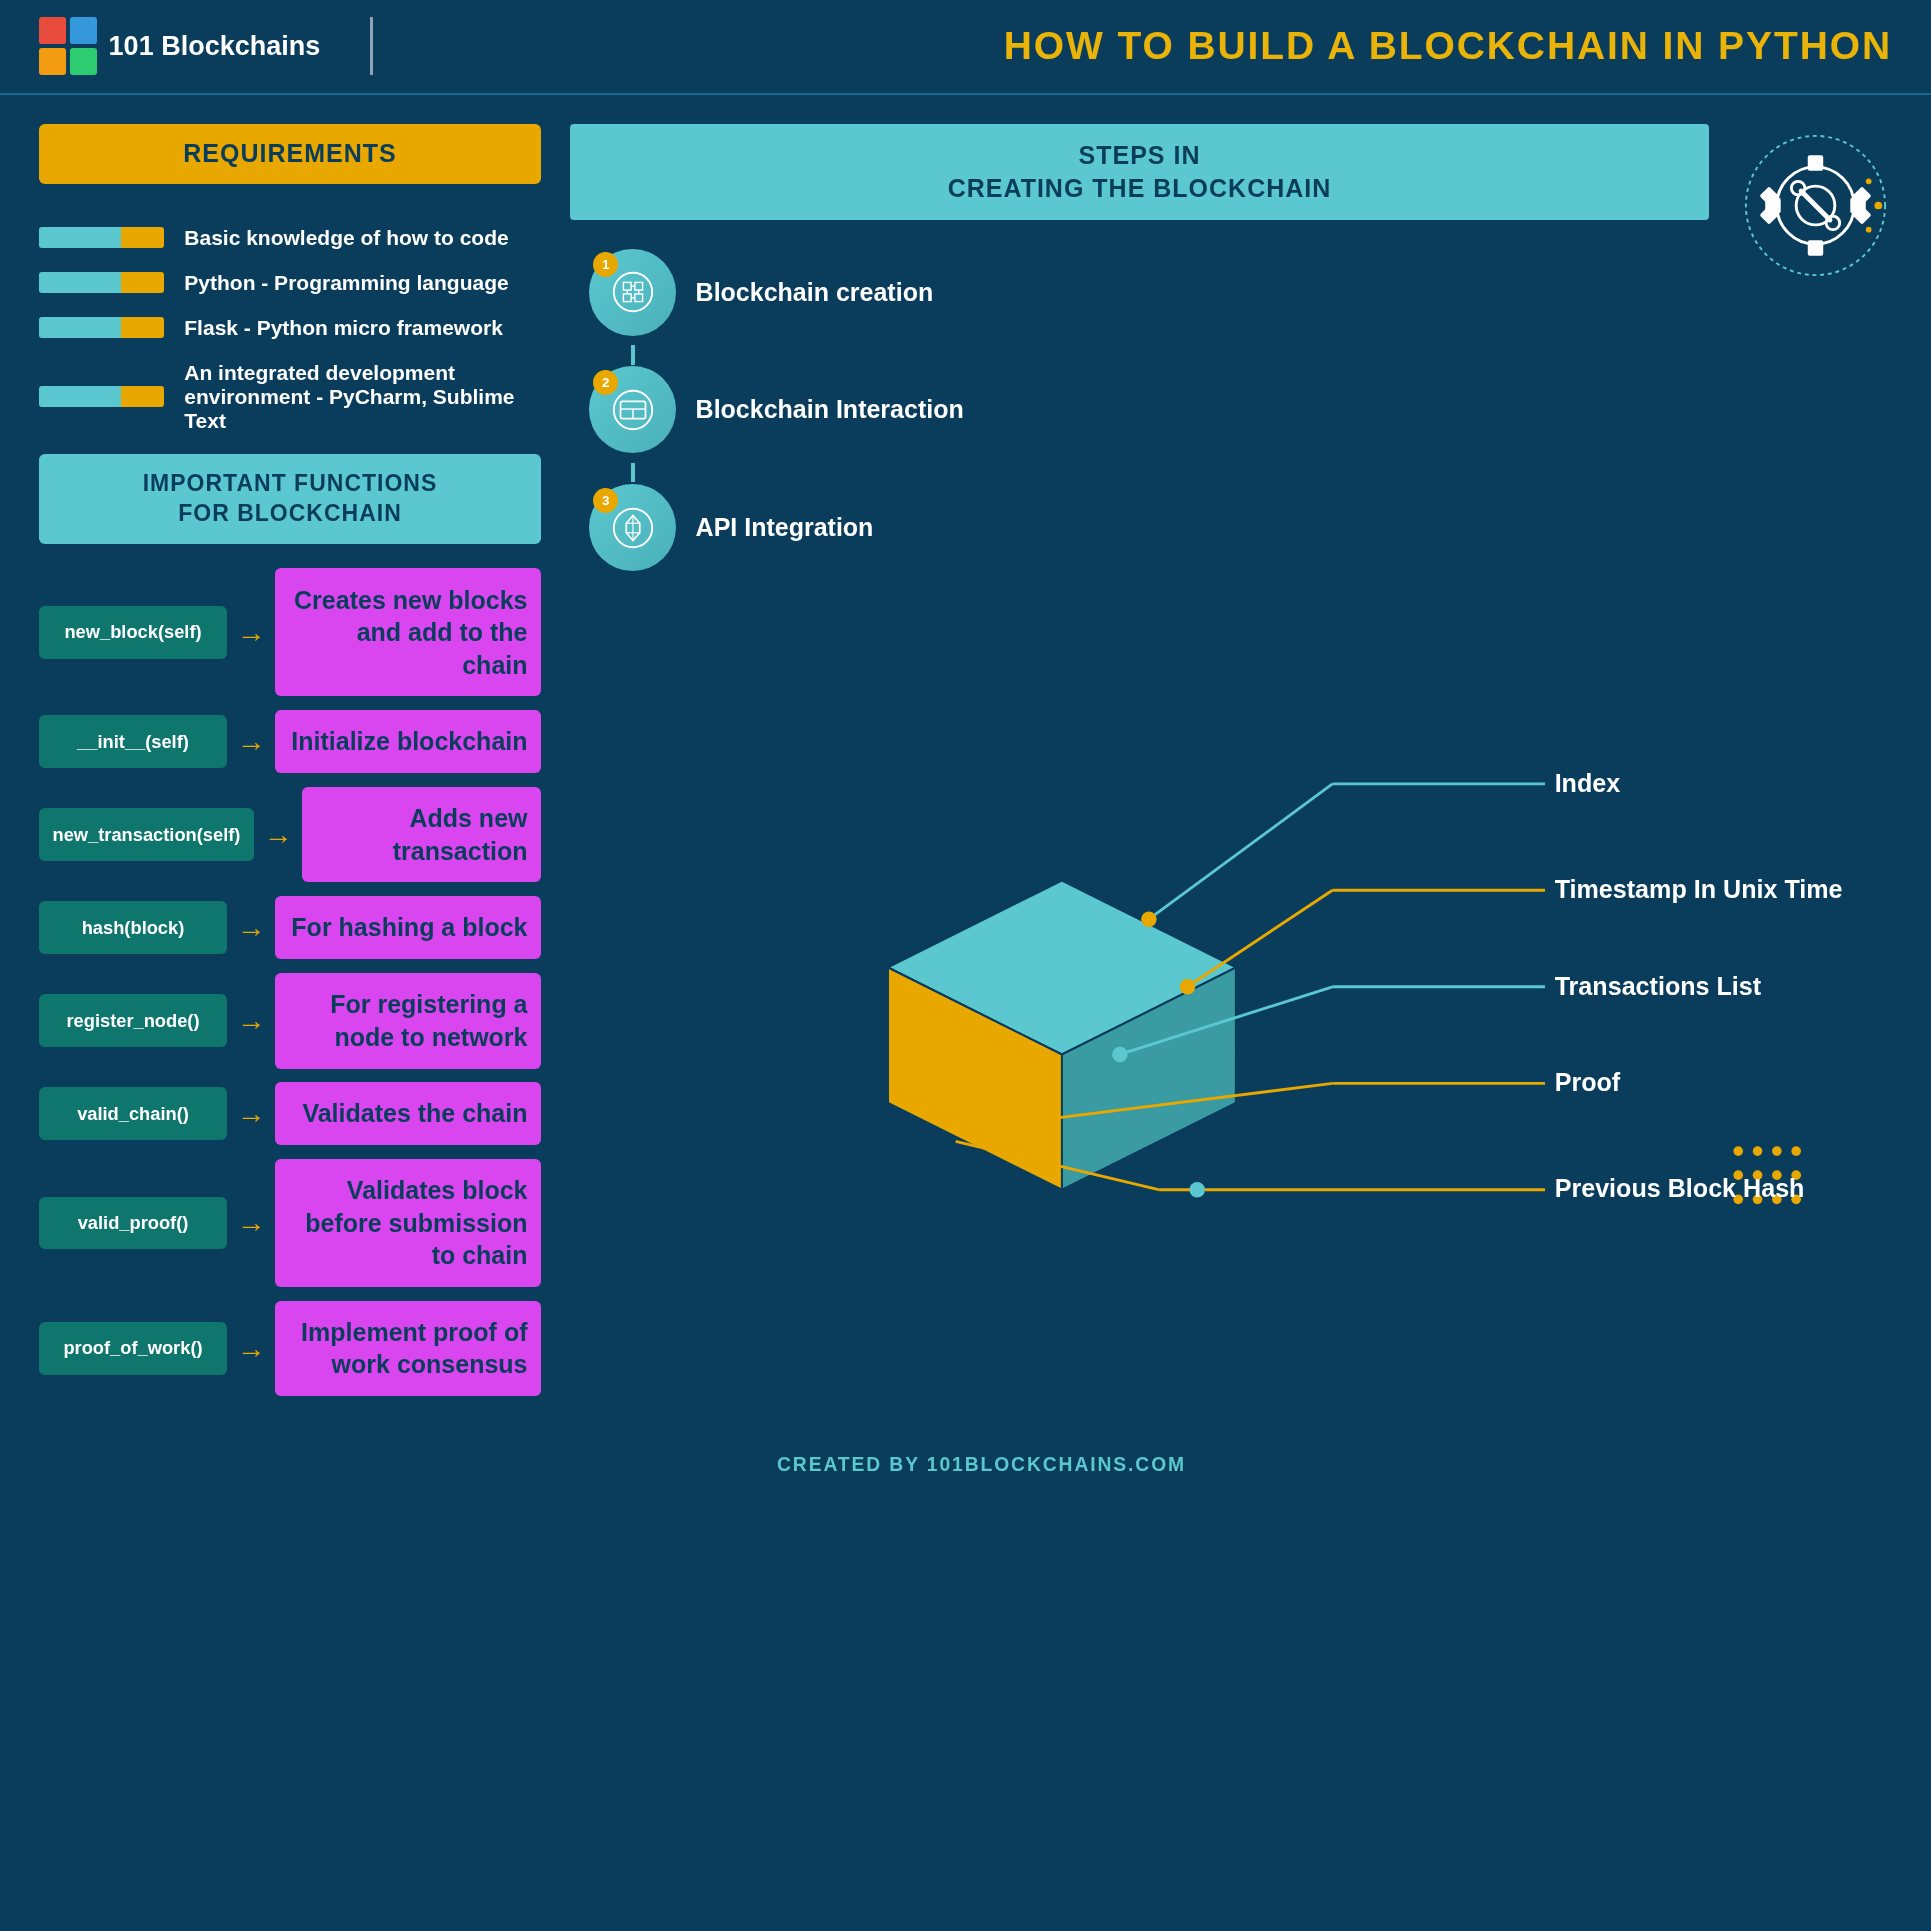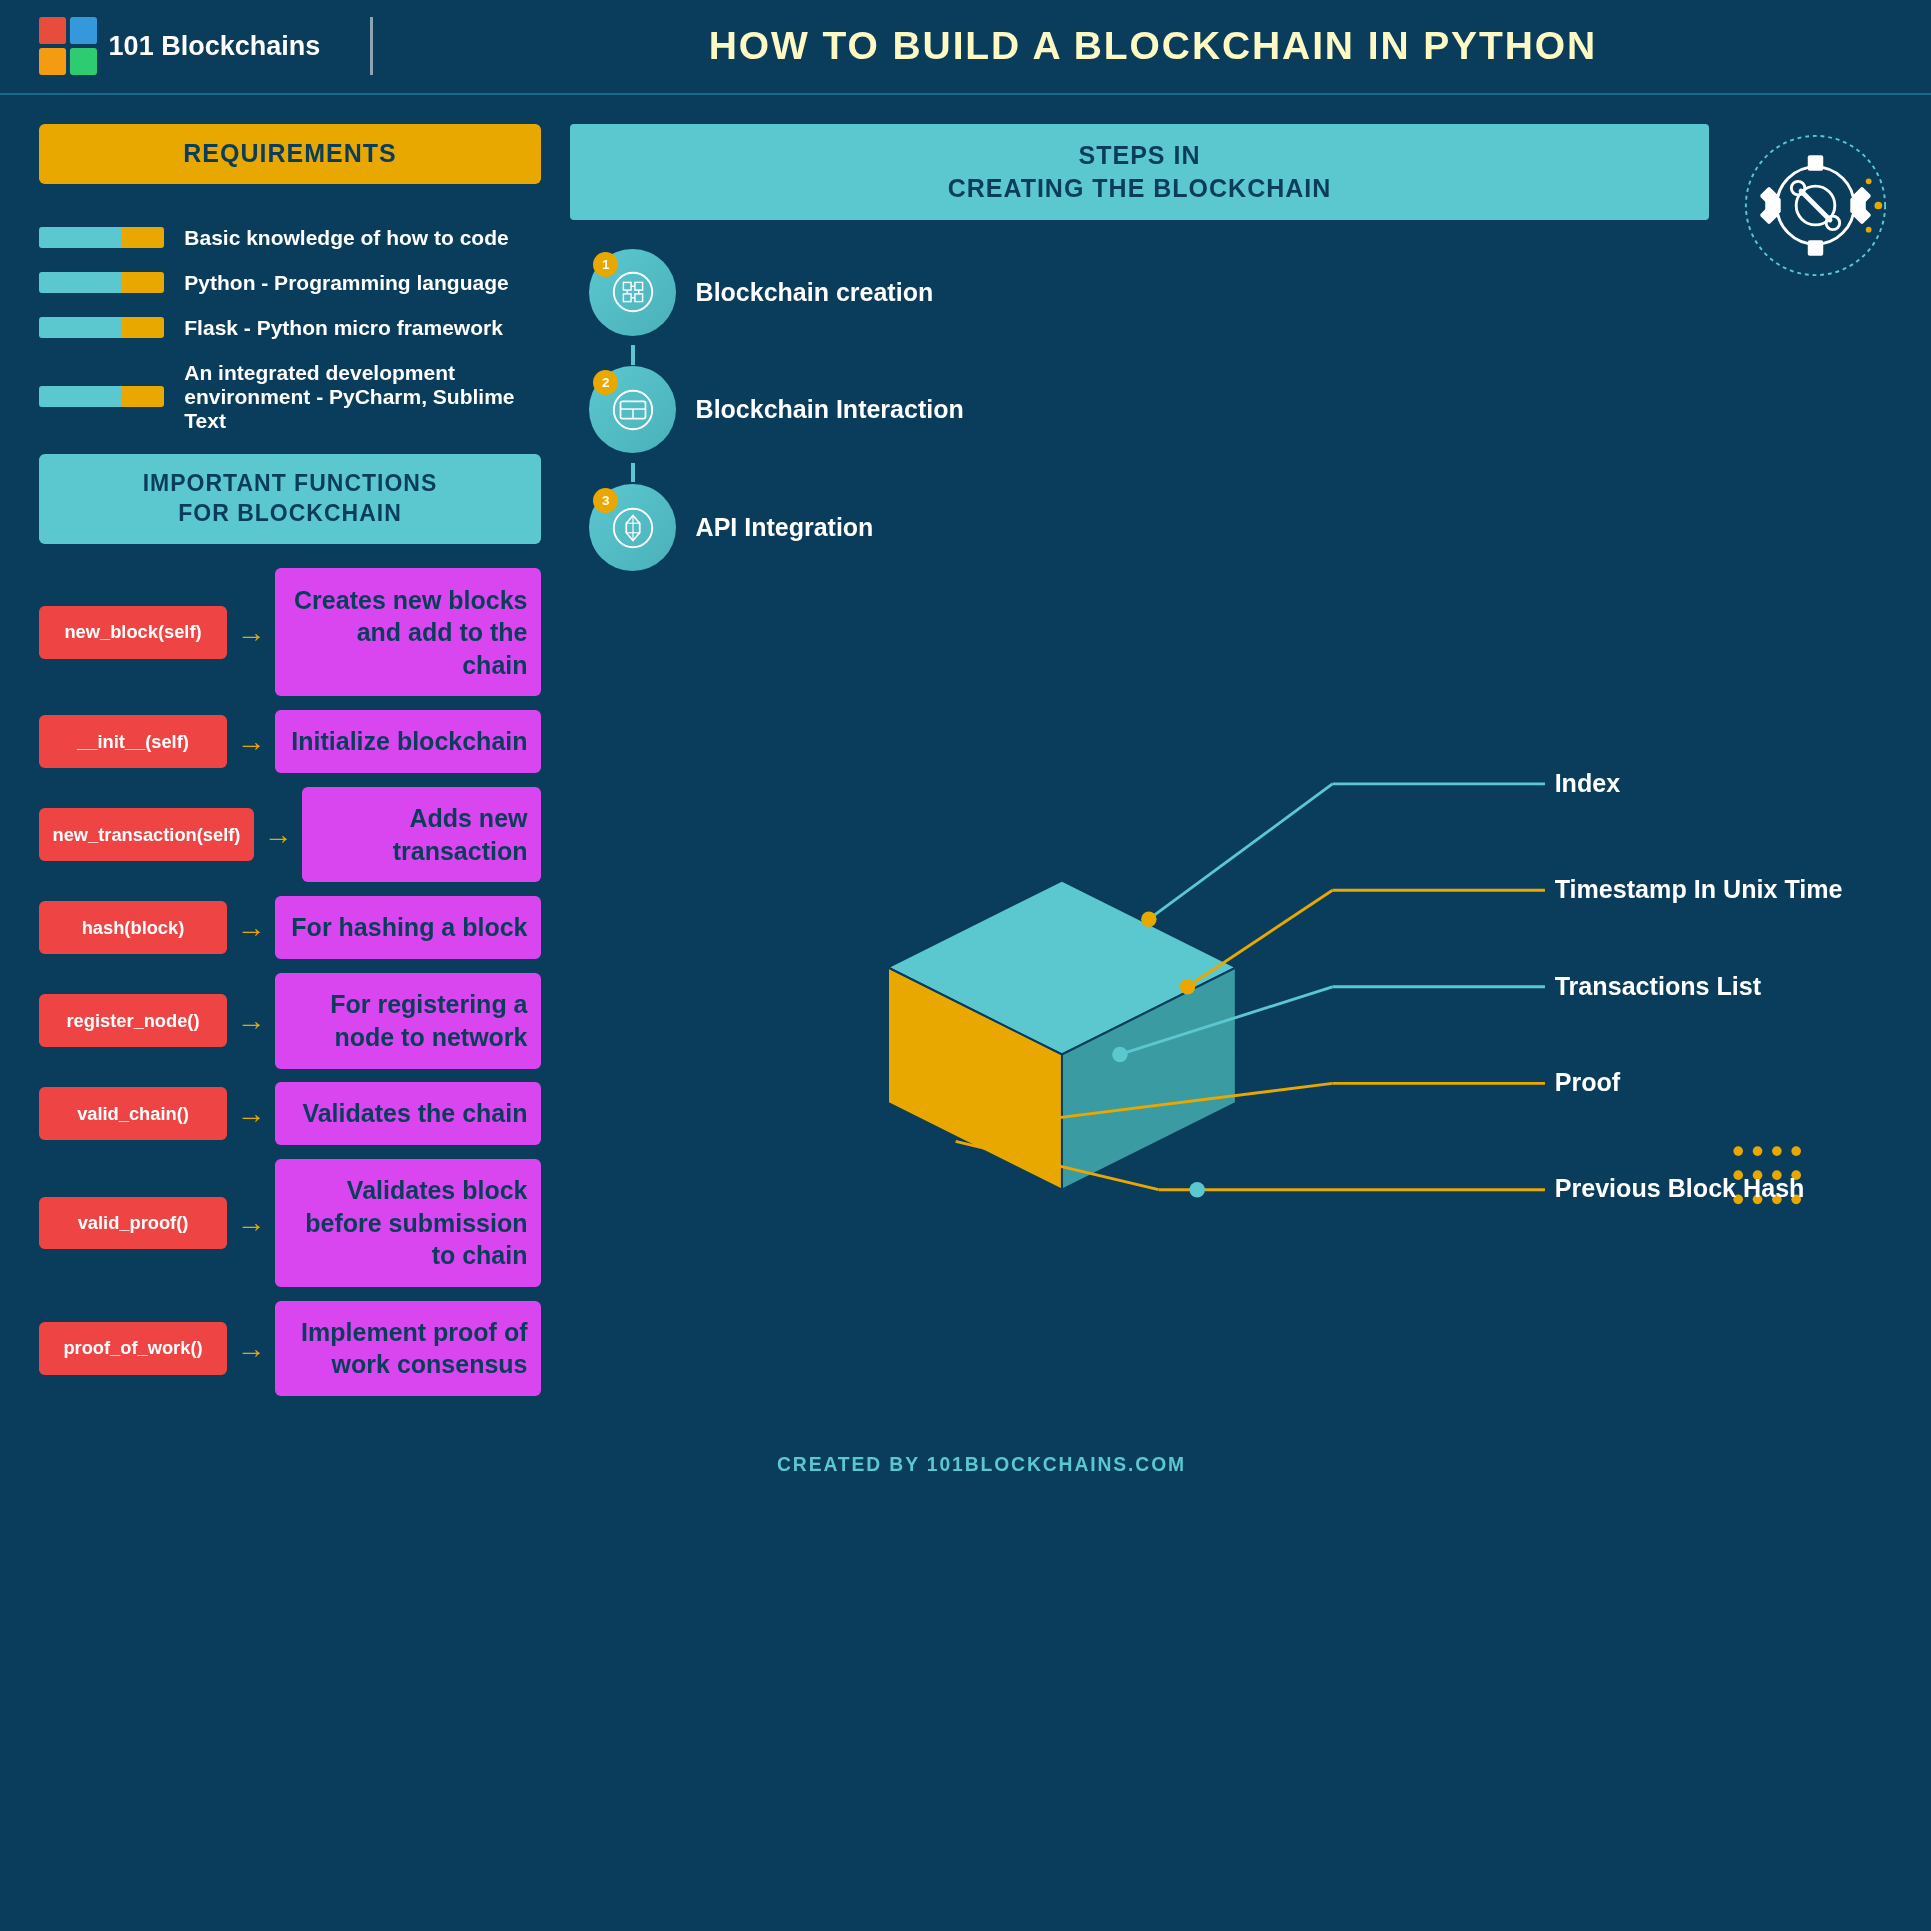--- a/index.html
+++ b/index.html
@@ -35,25 +35,25 @@
       font-size: 27px;
       font-weight: bold;
     }
     .divider-v {
       width: 2.9px;
       height: 58px;
       background: #ffffff88;
       margin: 0 29px;
     }
     .header-title {
-      color: #fef9c3;
+      color: #eab308;
       font-size: 39px;
       font-weight: 900;
       letter-spacing: 1.9px;
-      text-align: center;
+      text-align: right;
       flex: 1;
     }
 
     
     .main-content {
       display: flex;
       padding: 29px 39px;
       gap: 29px;
     }
 
@@ -121,21 +121,21 @@
       margin-bottom: 24px;
       line-height: 1.3;
     }
 
     .func-item {
       display: flex;
       align-items: center;
       margin-bottom: 13.5px;
     }
     .func-name {
-      background-color: #ef4444;
+      background-color: #0f766e;
       color: white;
       font-size: 18.3px;
       font-weight: bold;
       padding: 15.4px 13.5px;
       border-radius: 5.8px;
       min-width: 188px;
       text-align: center;
     }
     .arrow {
       color: #e8a800;

